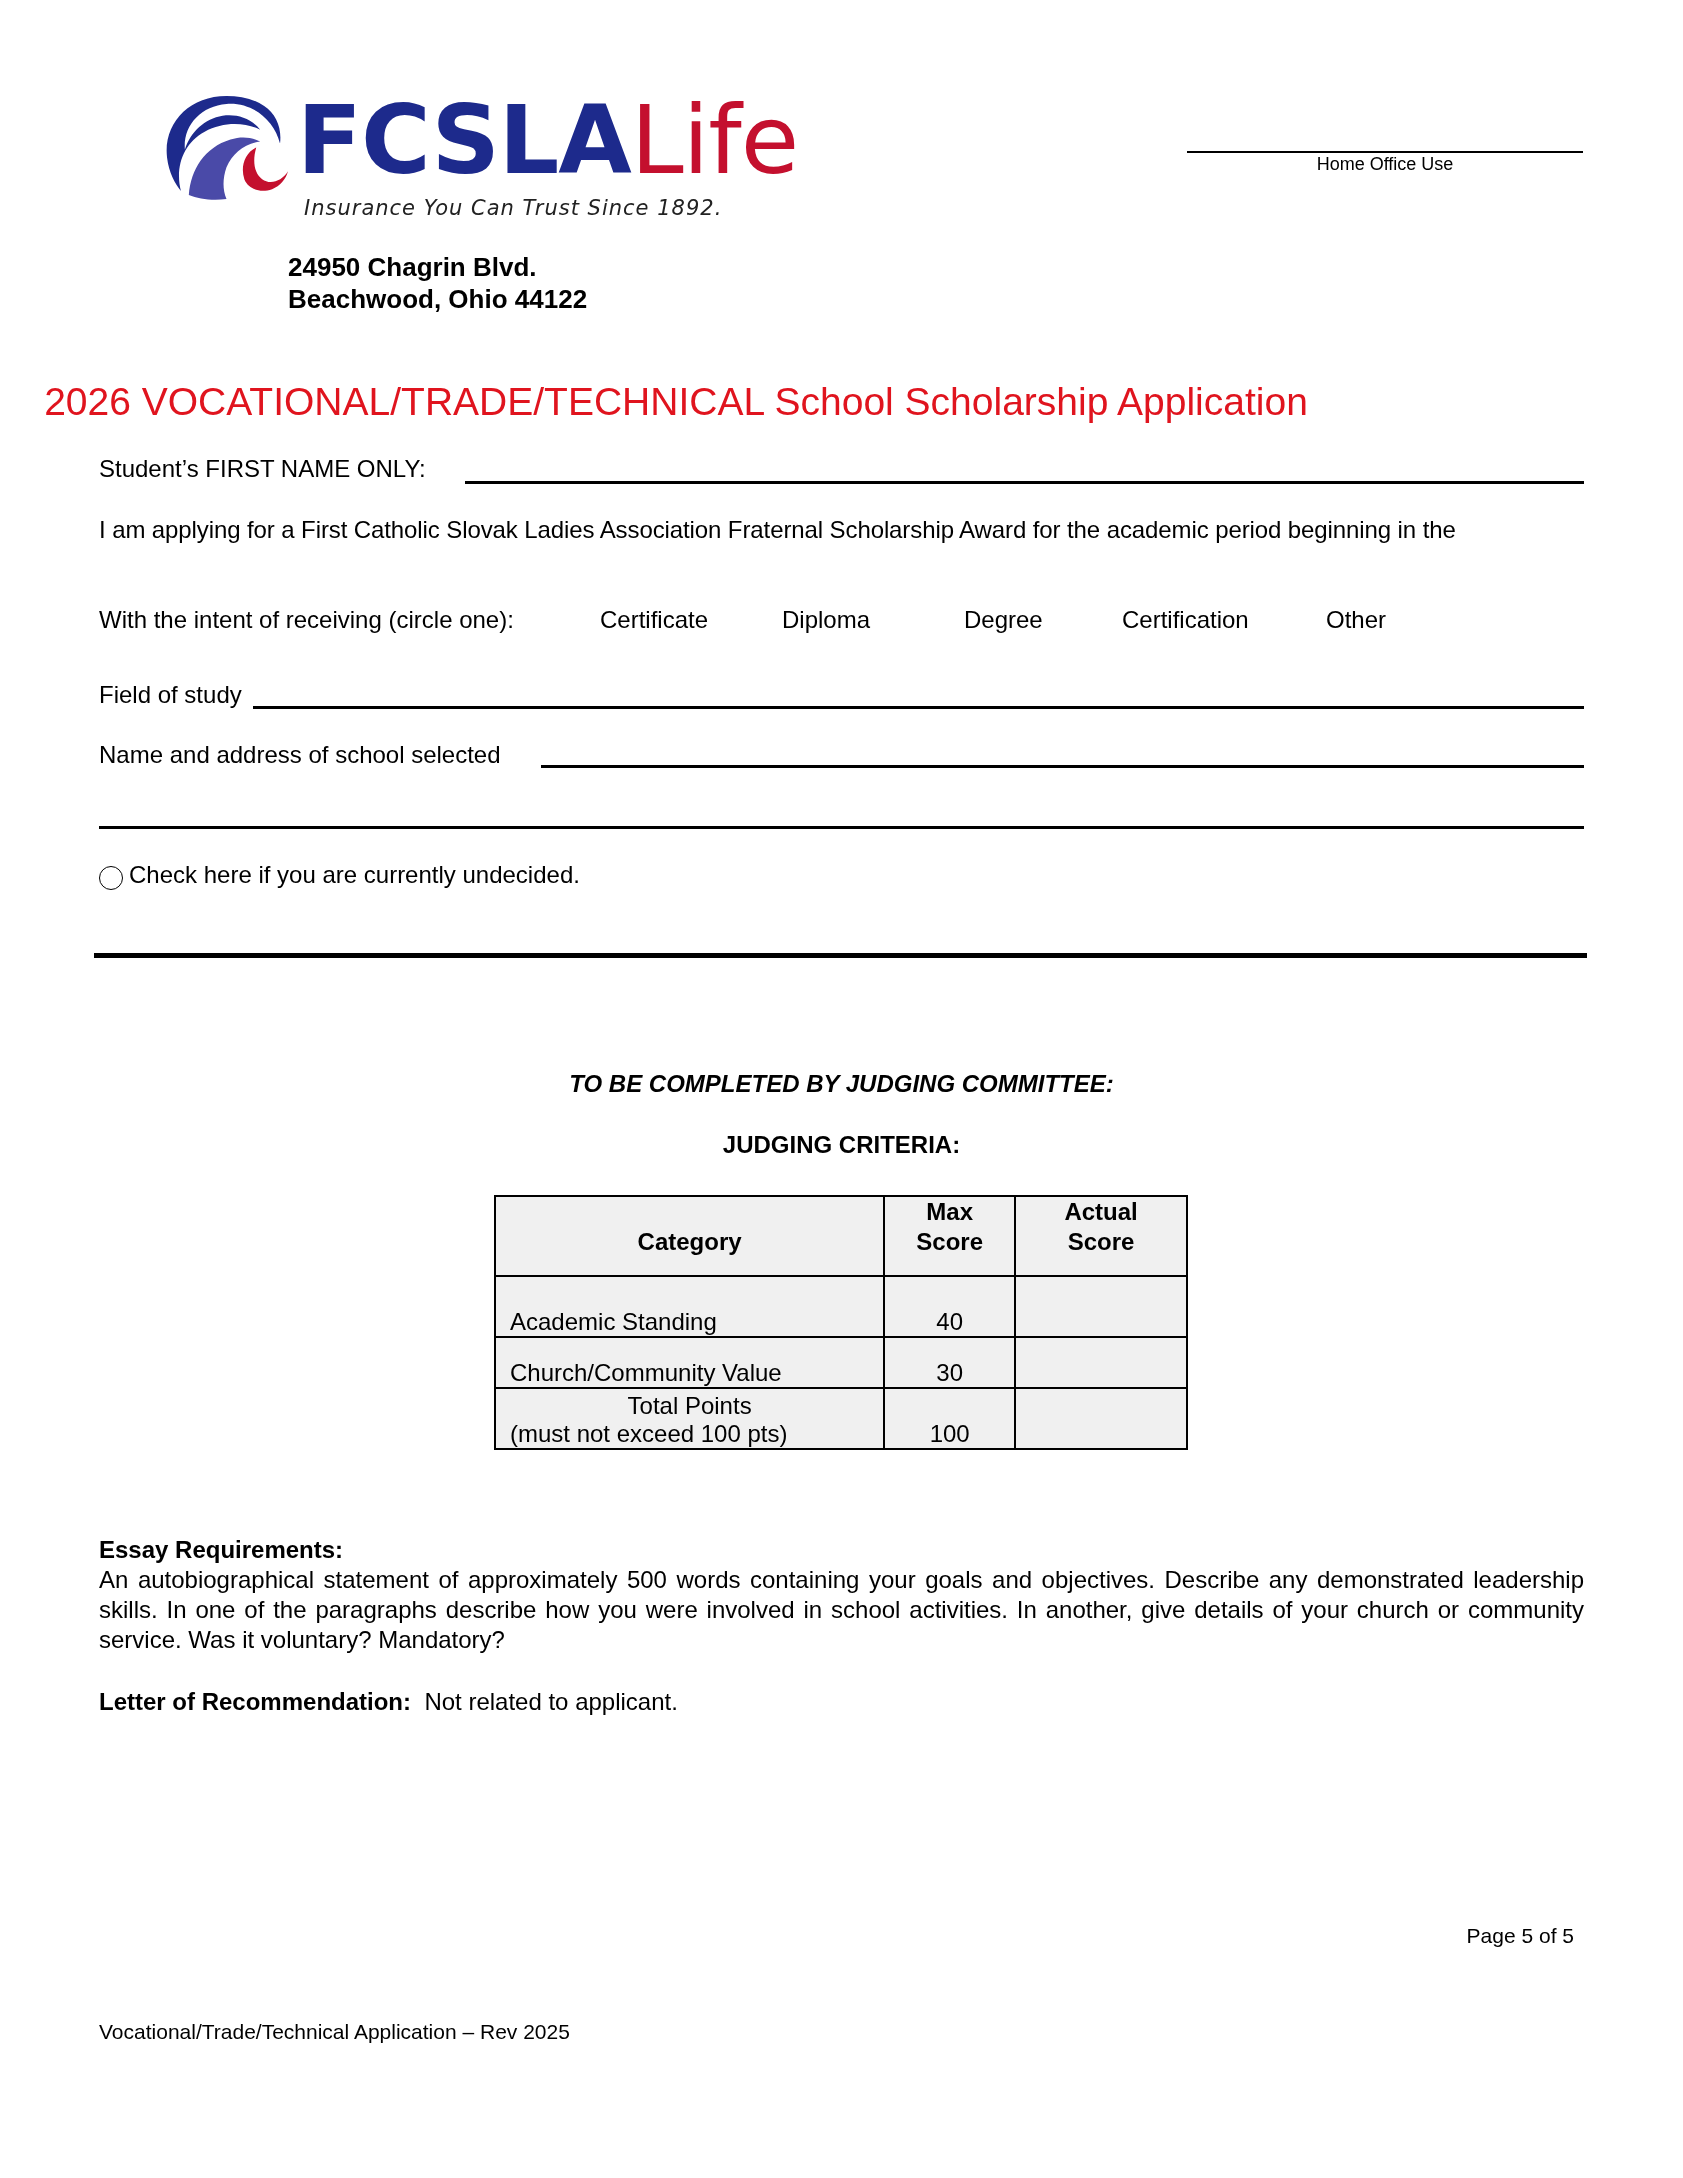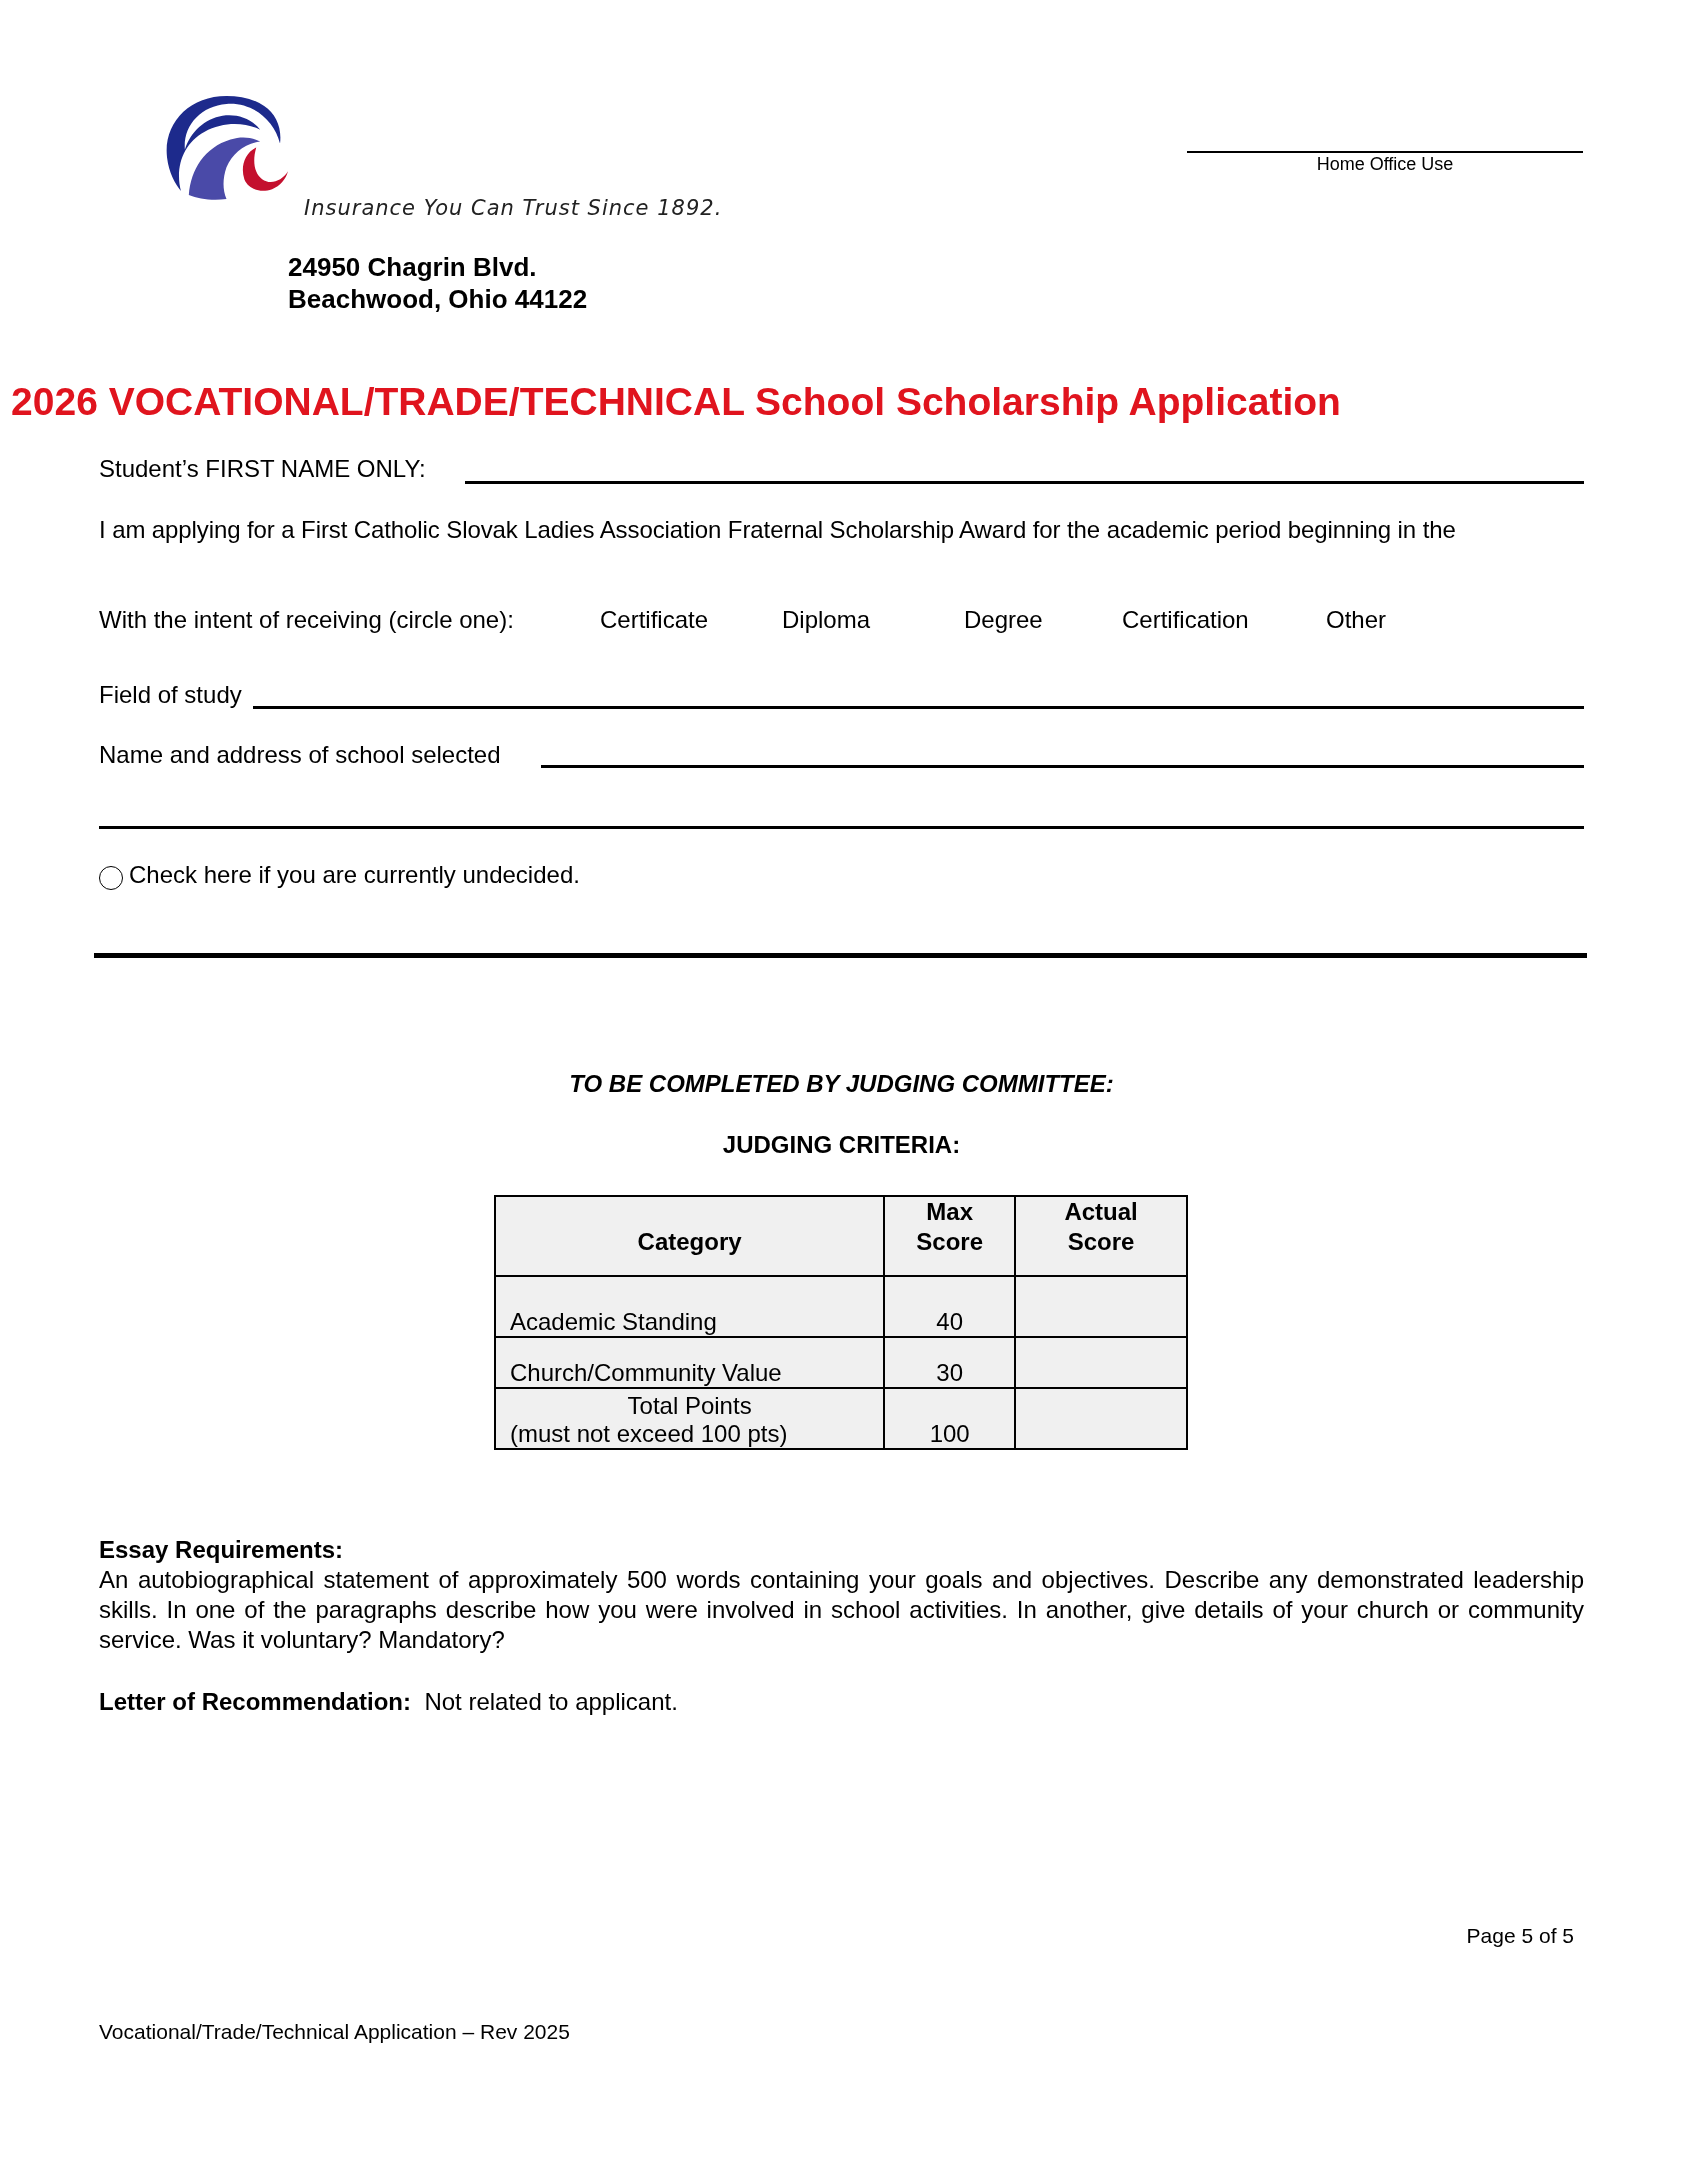--- a/index.html
+++ b/index.html
@@ -15,21 +15,21 @@
   .logo-fcsla { color: #1d2a8c; font-family: "DejaVu Sans", sans-serif; font-weight: bold; }
   .logo-life { color: #c4102e; font-weight: normal; font-family: "DejaVu Sans", sans-serif; }
   .tagline { left: 304px; top: 196px; font-size: 21px; font-style: italic;
              font-family: "DejaVu Sans", sans-serif; color: #222; letter-spacing: 1px; }
   .address { left: 288px; font-weight: bold; font-size: 26px; line-height: 32px; }
 
   .home-office { left: 1187px; top: 154px; width: 396px; text-align: center;
                  font-size: 18px; }
 
   .title { left: 0; width: 1352px; top: 378px; text-align: center;
-           color: #e0141e; font-weight: bold; font-size: 39px; line-height: 48px; }
+           color: #e0141e; font-weight: normal; font-size: 39px; line-height: 48px; }
 
   .para { left: 99px; width: 1485px; font-size: 24px; line-height: 30px; text-align: justify; }
 
   .radio { position: absolute; left: 99px; top: 866px; width: 24px; height: 24px;
            border: 1.5px solid #000; border-radius: 50%; box-sizing: border-box; background: #fff; }
 
   .committee { left: 0; width: 1683px; top: 1070px; text-align: center;
                font-weight: bold; font-style: italic; font-size: 24px; }
   .criteria { left: 0; width: 1683px; top: 1131px; text-align: center;
               font-weight: bold; font-size: 24px; }
@@ -57,20 +57,23 @@
 </style>
 </head>
 <body>
 
 <div class="abs" style="left:158px;top:89px;width:733px;height:139px;">
   <svg class="abs" style="left:3px;top:3px;" width="131" height="111" viewBox="0 0 132 112">
     <path d="M66 4 C 28 4 2 32 6 66 C 8 82 14 92 20 100 C 14 76 22 52 44 40 C 62 30 84 30 100 38 C 90 26 76 22 62 24 C 44 27 30 40 24 58 C 22 34 40 14 66 12 C 92 10 114 28 120 52 C 122 36 116 22 104 14 C 94 7 80 4 66 4 Z" fill="#1d2a8c"></path>
     <path d="M28 104 C 30 78 44 56 70 48 C 82 44 92 46 100 50 C 84 52 72 62 66 76 C 62 88 62 98 66 108 C 52 110 38 108 28 104 Z" fill="#4a4aa8"></path>
     <path d="M96 56 C 84 62 80 76 84 88 C 88 98 100 102 112 98 C 120 95 126 88 128 80 C 122 90 110 94 102 88 C 94 82 92 70 96 56 Z" fill="#c4102e"></path>
   </svg>
+  <div class="logo-word" style="left:139px;top:2px;">
+    <span class="logo-fcsla">FCSLA</span><span class="logo-life">Life</span>
+  </div>
 </div>
 <div class="abs tagline">Insurance You Can Trust Since 1892.</div>
 
 <div class="abs address" style="top:251px;">24950 Chagrin Blvd.</div>
 <div class="abs address" style="top:283px;">Beachwood, Ohio 44122</div>
 
 <div class="line" style="left:1187px;top:151px;width:396px;height:2px;"></div>
 <div class="abs home-office">Home Office Use</div>
 
 <div class="abs title">2026 VOCATIONAL/TRADE/TECHNICAL School Scholarship Application</div>

